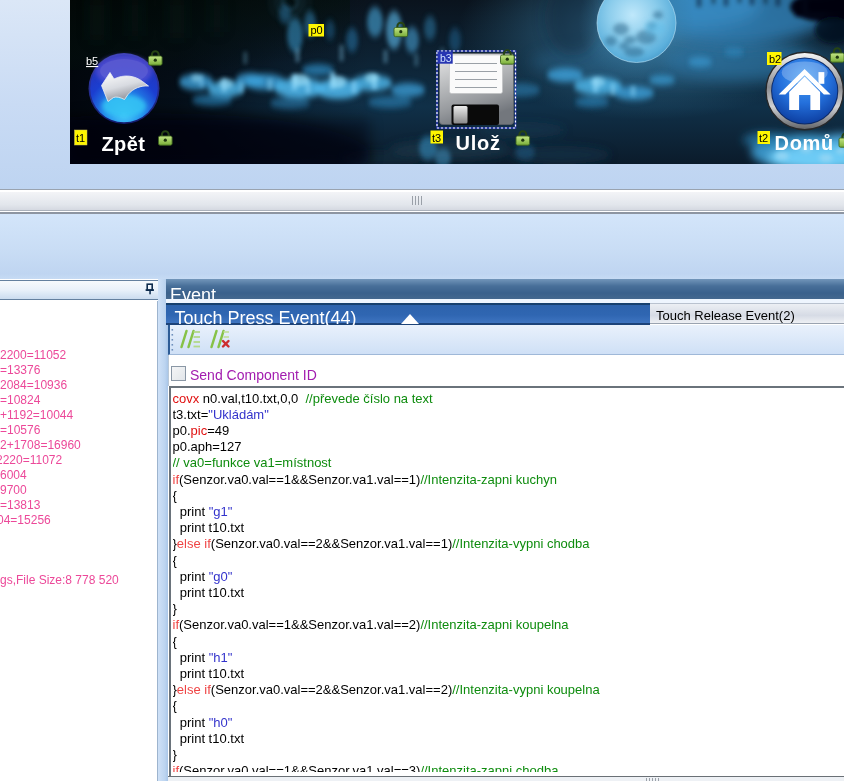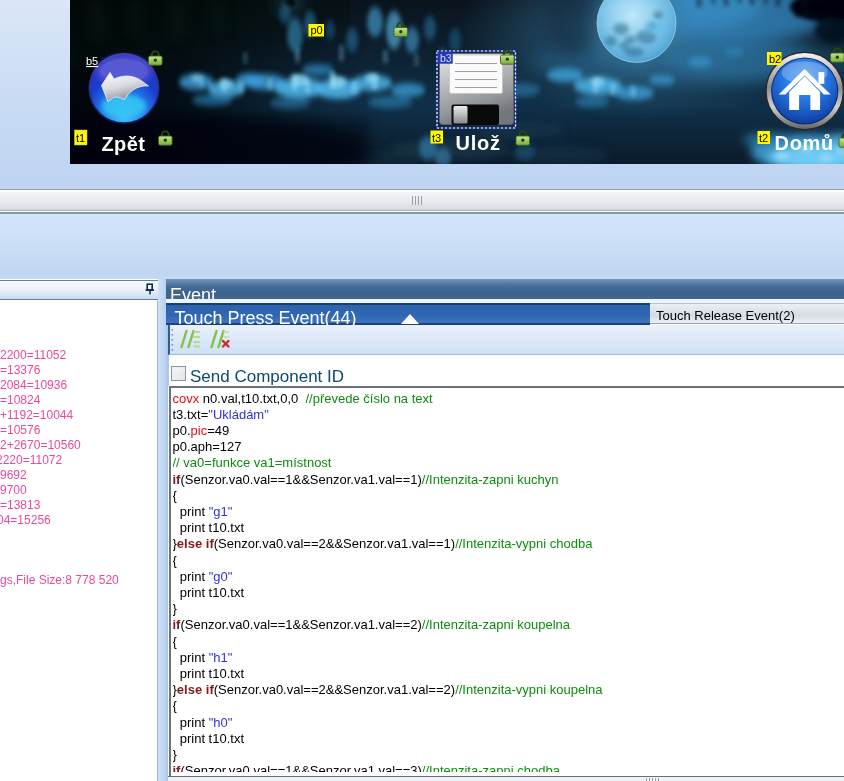--- a/index.html
+++ b/index.html
@@ -1,20 +1,20 @@
 <!DOCTYPE html>
 <html><head>
 <meta charset="utf-8">
 <style>
   html,body{margin:0;padding:0}
   body{width:844px;height:781px;position:relative;overflow:hidden;
        font-family:"Liberation Sans",sans-serif;background:#fff}
   .abs{position:absolute}
   .kr{color:#e01010}
-  .kb{color:#7f1d1d;font-weight:bold}
+  .kb{color:#ef4444;font-weight:normal}
   .c{color:#0e8c0e}
   .s{color:#3333cc}
 </style>
 </head>
 <body>
 
 <div class="abs" style="left:0;top:0;width:844px;height:189px;background:linear-gradient(#dbe7f7,#c9dbf4 55%,#bed4f1)"></div>
 
 <div class="abs" style="left:0;top:189px;width:844px;height:1px;background:#9aa3af"></div>
 <div class="abs" style="left:0;top:190px;width:844px;height:2px;background:#ffffff"></div>
@@ -351,23 +351,23 @@
   <rect x="5.3" y="8.9" width="1.5" height="3.4" fill="#0d2b4d"></rect>
 </svg>
 <div class="abs" style="left:0;top:301px;width:157px;height:480px;background:#fff;border-right:1px solid #9db4ce"></div>
 <div id="leftlist" class="abs" style="left:0;top:348px;width:157px;height:414px;font-size:12px;color:#ec4899;line-height:15px;white-space:pre">
 <div class="abs" style="left:0px;top:0px">2200=11052</div>
 <div class="abs" style="left:0px;top:15px">=13376</div>
 <div class="abs" style="left:0px;top:30px">2084=10936</div>
 <div class="abs" style="left:0px;top:45px">=10824</div>
 <div class="abs" style="left:0px;top:60px">+1192=10044</div>
 <div class="abs" style="left:0px;top:75px">=10576</div>
-<div class="abs" style="left:0px;top:90px">2+2670=10560</div>
+<div class="abs" style="left:0px;top:90px">2+1708=16960</div>
 <div class="abs" style="left:-4px;top:105px">2220=11072</div>
-<div class="abs" style="left:0px;top:120px">9692</div>
+<div class="abs" style="left:0px;top:120px">6004</div>
 <div class="abs" style="left:0px;top:135px">9700</div>
 <div class="abs" style="left:0px;top:150px">=13813</div>
 <div class="abs" style="left:-3px;top:165px">04=15256</div>
 <div class="abs" style="left:0px;top:225px">gs,File Size:8 778 520</div>
 </div>
 
 <div class="abs" style="left:158px;top:279px;width:10px;height:502px;background:linear-gradient(90deg,#cfe1f7,#bcd4f0 70%,#a9c6e8)"></div>
 
 <div class="abs" style="left:166px;top:279px;width:678px;height:20px;background:linear-gradient(#7296ba,#486f99 35%,#3a618c 70%,#44688f)"></div>
 <div class="abs" style="left:170px;top:285px;color:#fff;font-size:18px">Event</div>
@@ -411,21 +411,21 @@
     <line x1="55.5" y1="13" x2="61" y2="13"></line>
   </g>
   <g stroke="#cc2e2e" stroke-width="2.4" stroke-linecap="round">
     <line x1="55" y1="17" x2="60.5" y2="22.5"></line>
     <line x1="60.5" y1="17" x2="55" y2="22.5"></line>
   </g>
 </svg>
 
 <div class="abs" style="left:168px;top:355px;width:676px;height:31px;background:#fff;border-left:1px solid #b9c8d8;box-sizing:border-box"></div>
 <div class="abs" style="left:171px;top:366px;width:13px;height:13px;border:1px solid #8a97a5;background:linear-gradient(135deg,#f4f5f6,#e2e6ea)"></div>
-<div class="abs" style="left:190px;top:367px;color:#0c4a6e;font-size:17px">Send Component ID</div>
+<div class="abs" style="left:190px;top:367px;color:#a21caf;font-size:14px">Send Component ID</div>
 
 <div class="abs" style="left:168.5px;top:385.5px;width:675.5px;height:390.5px;background:#fff;border-top:2px solid #6a737b;border-left:2px solid #6a737b;box-sizing:border-box"></div>
 <div id="code" class="abs" style="left:172.5px;top:390.5px;width:560px;height:381px;overflow:hidden;font-size:13px;line-height:16.2px;white-space:pre;color:#000"><span class="kr">covx</span> n0.val,t10.txt,0,0  <span class="c">//převede číslo na text</span>
 t3.txt=<span class="s">"Ukládám"</span>
 p0.<span class="kr">pic</span>=49
 p0.aph=127
 <span class="c">// va0=funkce va1=místnost</span>
 <span class="kb">if</span>(Senzor.va0.val==1&amp;&amp;Senzor.va1.val==1)<span class="c">//Intenzita-zapni kuchyn</span>
 {
   print <span class="s">"g1"</span>

